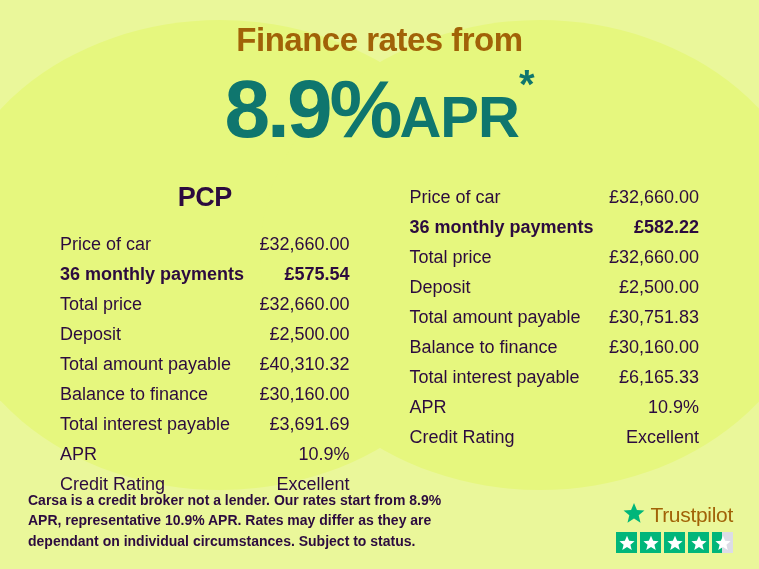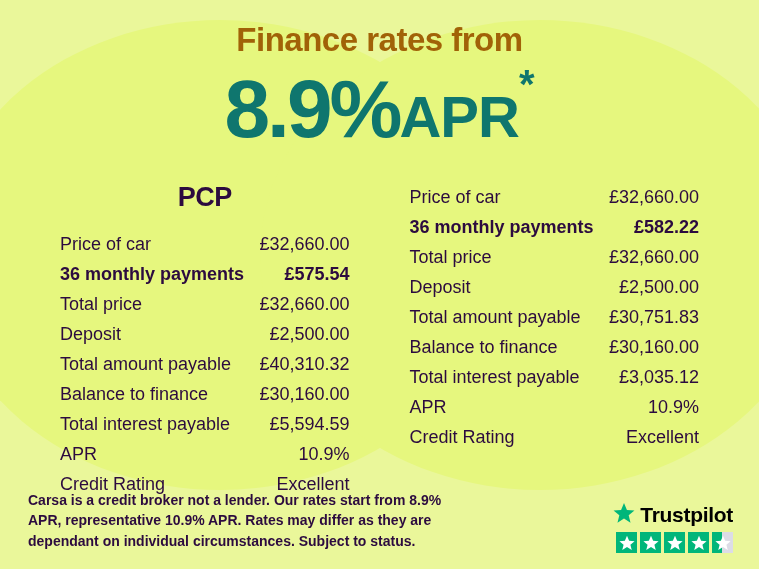--- a/index.html
+++ b/index.html
@@ -138,23 +138,23 @@
     bottom: 16px;
     text-align: right;
   }
   .tp-top {
     display: flex;
     align-items: center;
     justify-content: flex-end;
     gap: 5px;
   }
   .tp-name {
-    color: #000000;
+    color: #a16207;
     font-size: 21px;
-    font-weight: bold;
+    font-weight: normal;
     letter-spacing: -0.3px;
   }
   .tp-stars {
     display: flex;
     gap: 3px;
     margin-top: 4px;
     justify-content: flex-end;
   }
   .tp-star {
     width: 21px;
@@ -208,21 +208,21 @@
         <div class="row">
           <span class="label">Total amount payable</span>
           <span class="value">£40,310.32</span>
         </div>
         <div class="row">
           <span class="label">Balance to finance</span>
           <span class="value">£30,160.00</span>
         </div>
         <div class="row">
           <span class="label">Total interest payable</span>
-          <span class="value">£5,594.59</span>
+          <span class="value">£3,691.69</span>
         </div>
         <div class="row">
           <span class="label">APR</span>
           <span class="value">10.9%</span>
         </div>
         <div class="row">
           <span class="label">Credit Rating</span>
           <span class="value">Excellent</span>
         </div>
       </div>
@@ -248,21 +248,21 @@
         <div class="row">
           <span class="label">Total amount payable</span>
           <span class="value">£30,751.83</span>
         </div>
         <div class="row">
           <span class="label">Balance to finance</span>
           <span class="value">£30,160.00</span>
         </div>
         <div class="row">
           <span class="label">Total interest payable</span>
-          <span class="value">£3,035.12</span>
+          <span class="value">£6,165.33</span>
         </div>
         <div class="row">
           <span class="label">APR</span>
           <span class="value">10.9%</span>
         </div>
         <div class="row">
           <span class="label">Credit Rating</span>
           <span class="value">Excellent</span>
         </div>
       </div>

